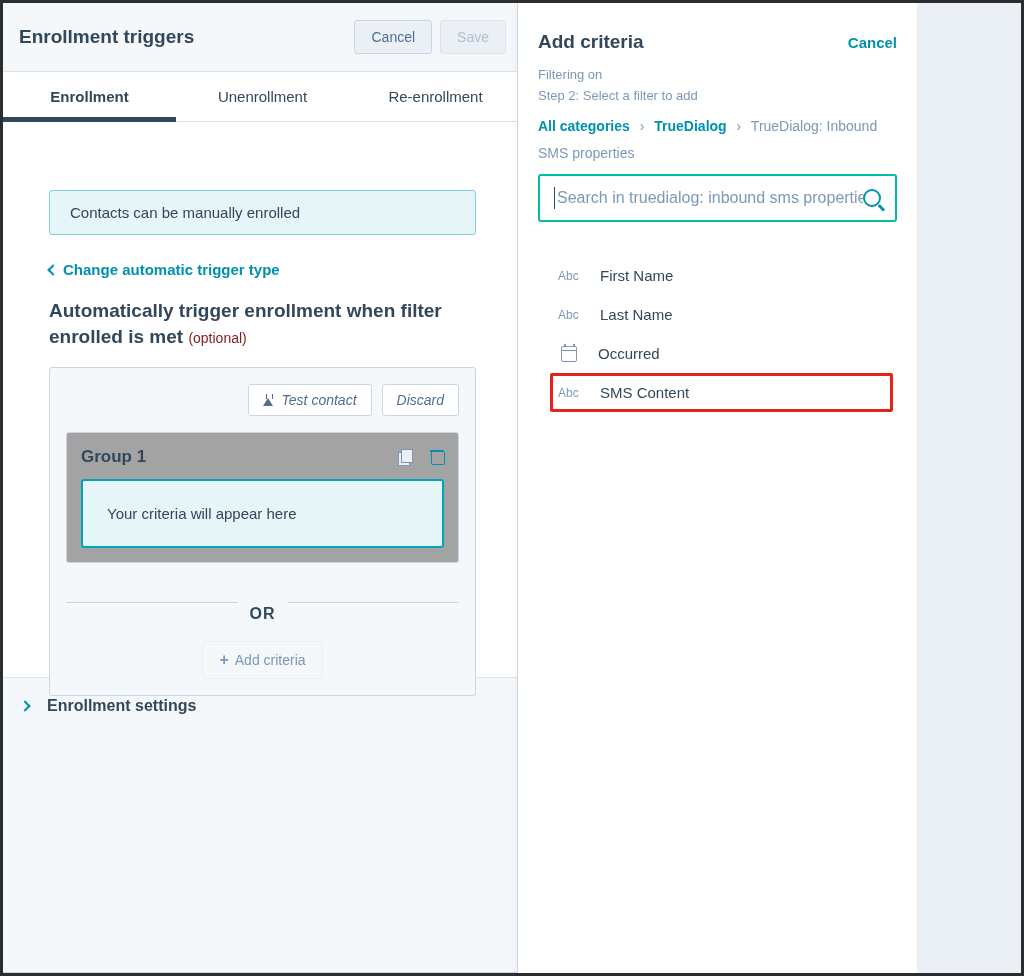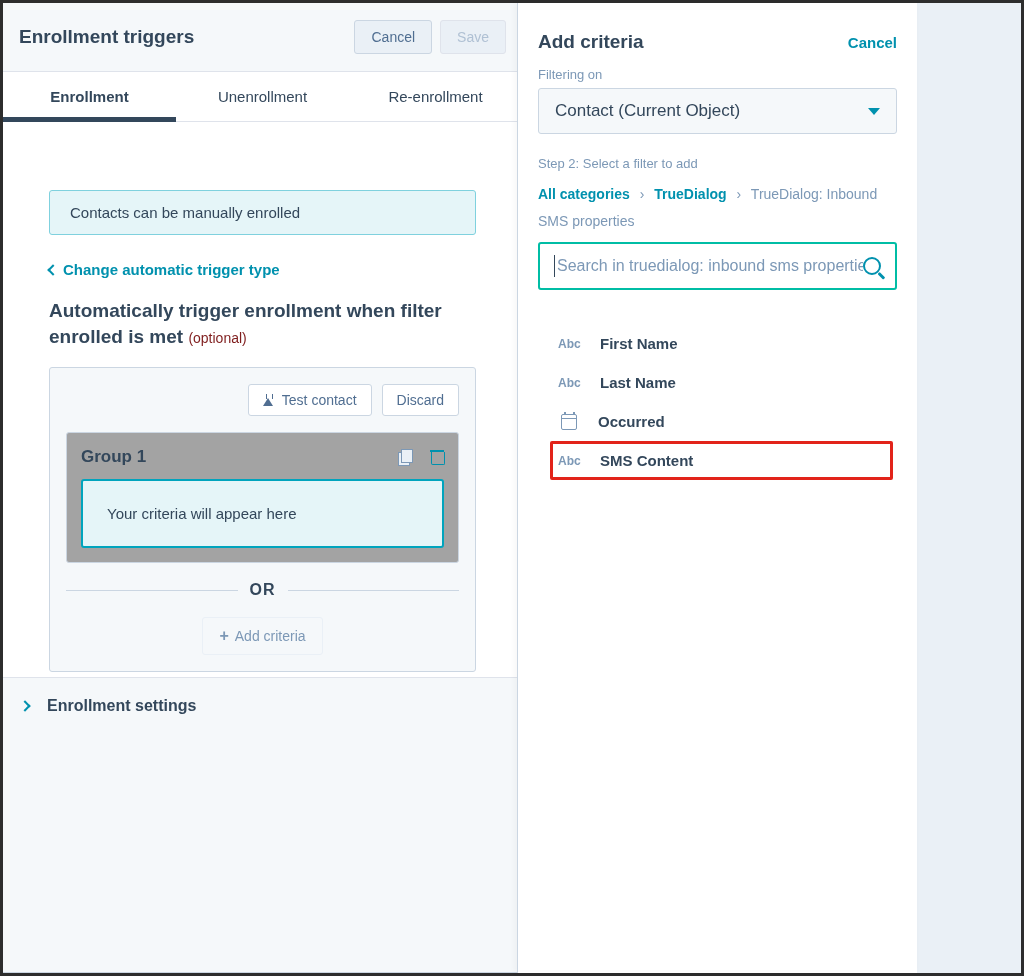--- a/index.html
+++ b/index.html
@@ -50,36 +50,36 @@
   .chev-left { display:inline-block; width:8px; height:8px; border-left:2px solid #0091ae; border-bottom:2px solid #0091ae; transform:rotate(45deg);}
   .auto-title { font-size:19px; font-weight:700; color:#33475b; line-height:1.35; margin-bottom:18px;}
   .auto-title .opt { font-weight:400; font-size:14px; color:#7f1d1d; }
 
   .group-card {
     border:1px solid #cbd6e2; background:#f5f8fa; border-radius:3px; padding:16px;
   }
   .card-btn-row { display:flex; justify-content:flex-end; gap:10px; margin-bottom:16px;}
   .smallbtn {
     background:#fff; border:1px solid #cbd6e2; color:#506e91; font-size:14px; padding:7px 14px;
-    border-radius:3px; display:flex; align-items:center; gap:8px; cursor:pointer; font-family:inherit;
+    border-radius:3px; display:flex; align-items:center; gap:8px; cursor:pointer; font-family:inherit;font-style:italic;
   }
   .inner-card {
     background:#a3a3a3; border:1px solid #cbd6e2; border-radius:3px; padding:14px;
   }
   .group-head { display:flex; align-items:center; justify-content:space-between; margin-bottom:12px;}
   .group-name { font-weight:700; color:#33475b; font-size:17px; }
   .icon-actions { display:flex; gap:18px; }
   .criteria-box {
     border:2px solid #00a4bd; background:#e5f5f8; border-radius:3px; padding:24px; text-align:left;
     color:#33475b; font-size:15px;
   }
 
   .or-row { display:flex; align-items:center; justify-content:center; gap:12px; margin:18px 0; }
   .or-row .line { flex:1; height:1px; background:#cbd6e2; }
-  .or-row .or { font-weight:700; color:#33475b; font-size:16px; letter-spacing:1px;}
+  .or-row .or { font-weight:700; color:#33475b; font-size:16px; letter-spacing:1px;margin-top:24px;}
   .add-criteria {
     display:flex; align-items:center; gap:6px; background:#f5f8fa; color:#7c98b6; border:1px solid #eaf0f6;
     padding:10px 16px; border-radius:3px; margin:0 auto; font-size:14px; font-family:inherit;
   }
 
   .settings-row {
     height: 56px; display:flex; align-items:center; padding:0 18px; cursor:pointer;
   }
   .chev-right { display:inline-block; width:8px; height:8px; border-top:2px solid #0091ae; border-right:2px solid #0091ae; transform:rotate(45deg); margin-right:18px;}
   .settings-label { font-weight:700; color:#33475b; font-size:16px; }
@@ -118,21 +118,21 @@
   }
   .search-box input::placeholder { color:#7c98b6; }
   .mag {
     width:18px; height:18px; border:2.5px solid #0091ae; border-radius:50%; position:relative; flex-shrink:0;
   }
   .mag::after {
     content:""; position:absolute; width:2.5px; height:8px; background:#0091ae;
     bottom:-7px; right:-3px; transform:rotate(-45deg); border-radius:1px;
   }
 
-  .prop-list { padding:0 4px 0 12px;font-weight:bold; }
+  .prop-list { padding:0 4px 0 12px; }
   .prop-item {
     display:flex; align-items:center; gap:16px; padding:11px 8px; cursor:pointer; font-size:15px; color:#33475b;
   }
   .prop-item.highlight {
     border:3px solid #e2231a; border-radius:2px; padding:8px 5px;
   }
   .type-badge { font-size:12px; color:#7c98b6; width:26px; text-align:left; flex-shrink:0;}
   .type-cal { width:16px; height:16px; border:1.5px solid #7c98b6; border-radius:2px; position:relative; margin:0 5px 0 3px; flex-shrink:0;}
   .type-cal::before { content:""; position:absolute; top:3px; left:0; right:0; height:1.5px; background:#7c98b6;}
   .type-cal::after { content:""; position:absolute; top:-3px; left:2px; width:1.5px; height:3px; background:#7c98b6; box-shadow: 9px 0 0 #7c98b6;}
@@ -225,24 +225,20 @@
   </div>
 
   <div class="right-drawer">
     <div class="r-inner">
       <div class="r-head">
         <div class="r-title">Add criteria</div>
         <div class="r-cancel">Cancel</div>
       </div>
 
       <div class="r-label">Filtering on</div>
-      <div class="dropdown">
-        <span>Contact (Current Object)</span>
-        <span class="dd-caret"></span>
-      </div>
 
       <div class="step-label">Step 2: Select a filter to add</div>
 
       <div class="crumbs">
         <span class="link">All categories</span>
         <span class="sep">›</span>
         <span class="link">TrueDialog</span>
         <span class="sep">›</span>
         <span>TrueDialog: Inbound SMS properties</span>
       </div>

